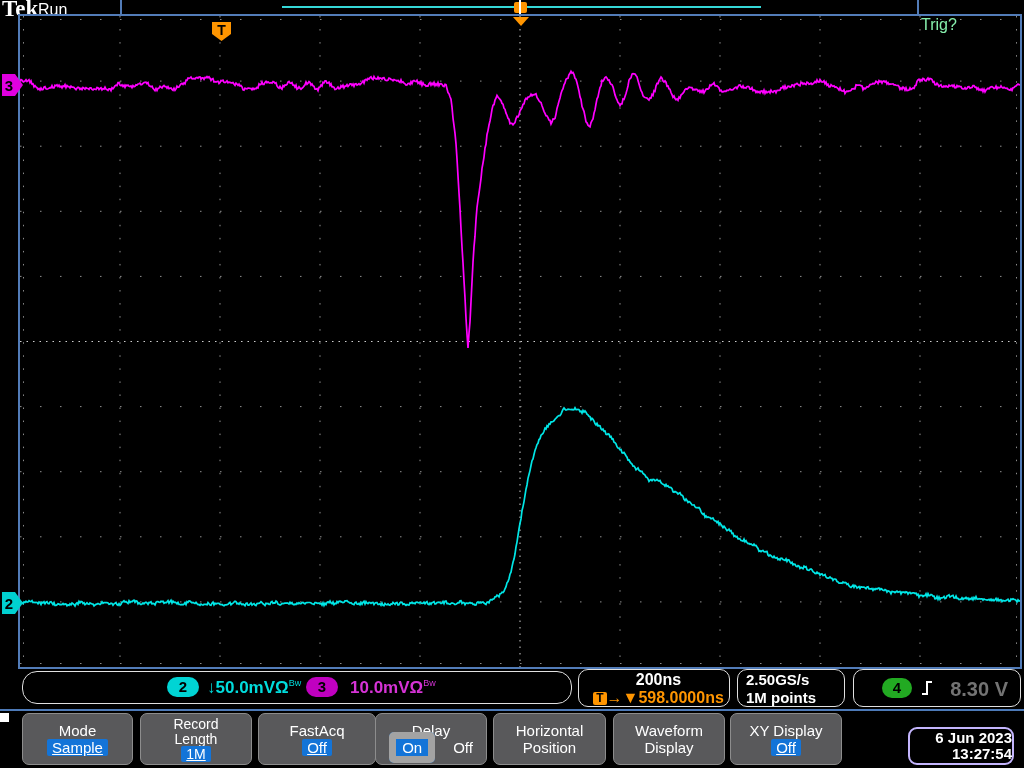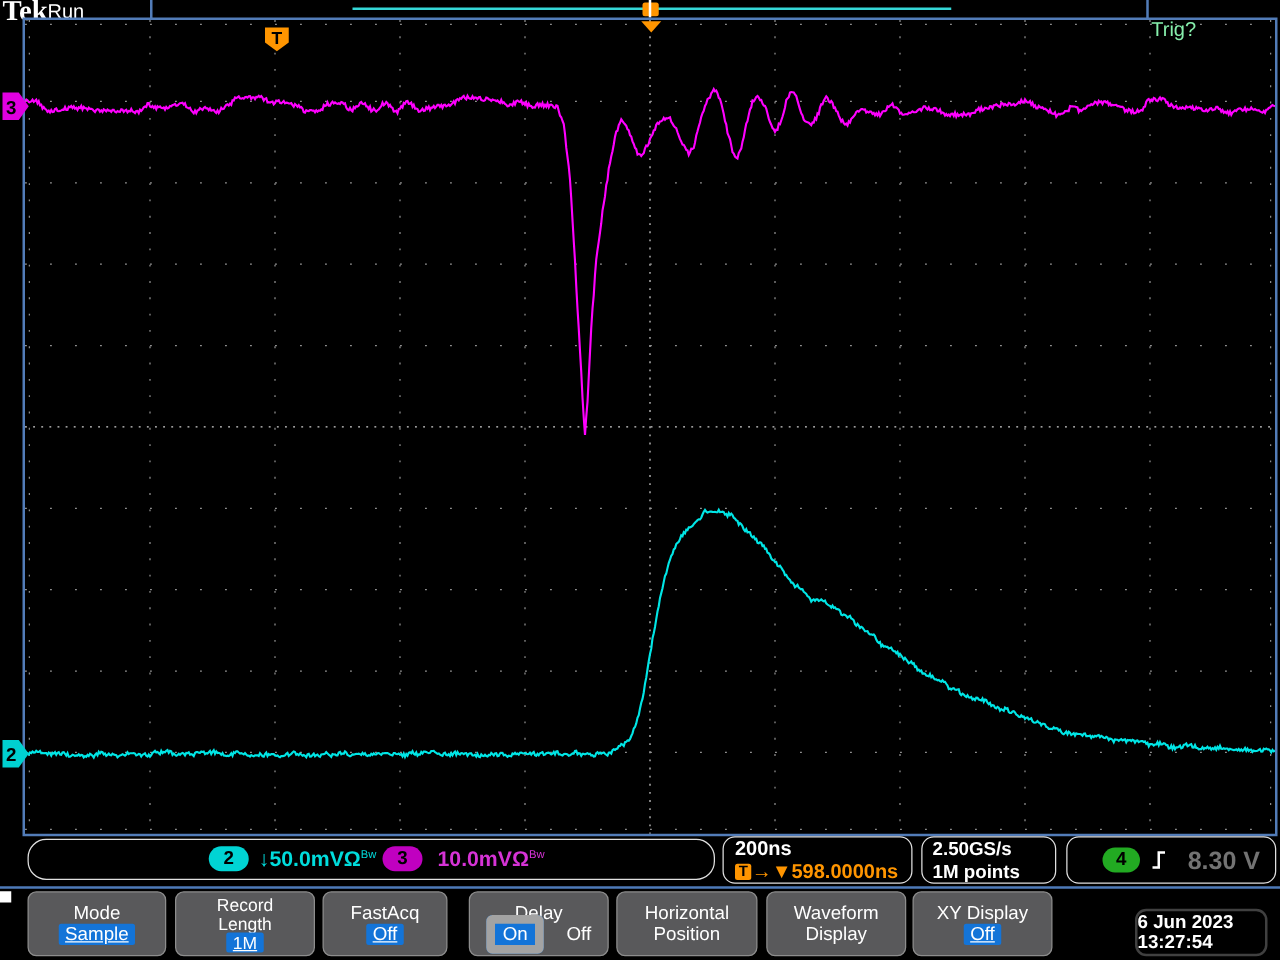--- a/index.html
+++ b/index.html
@@ -17,38 +17,38 @@
   
   .sbox{background:#000;border:1px solid #e0e0e0;box-sizing:border-box;}
   .chbox{left:22px;top:671px;width:550px;height:33px;border-radius:15px;}
   .hbox{left:578px;top:669px;width:152px;height:38px;border-radius:10px;padding:1px 0 0 9px;}
   .abox{left:737px;top:669px;width:108px;height:38px;border-radius:10px;padding:1px 0 0 8px;}
   .tbox{left:853px;top:669px;width:168px;height:38px;border-radius:10px;}
   .oval{position:absolute;width:32px;height:20px;border-radius:11px;color:#000;
         font-weight:bold;font-size:15px;text-align:center;line-height:20px;}
   .rd{position:absolute;top:6px;font-weight:bold;font-size:17px;white-space:nowrap;}
   .rd sup{font-size:9px;font-weight:normal;}
-  .hline{font-weight:bold;font-size:16px;line-height:18px;color:#fff;white-space:nowrap;}
+  .hline{font-weight:bold;font-size:16px;line-height:18px;color:#fff;white-space:nowrap;text-align:center;}
   .orange{color:#ff9500;}
   .tsq{display:inline-block;background:#ff9500;color:#000;font-size:12px;font-weight:bold;
        line-height:13px;padding:0 3px;border-radius:2px;vertical-align:1px;}
   .aline{font-weight:bold;font-size:15px;line-height:18px;color:#fff;}
   .lvl{position:absolute;right:12px;top:8px;font-weight:bold;font-size:20px;color:#737373;}
   
   .sep{left:0;top:709px;width:1024px;height:2px;background:#4d7ab8;}
   .corner-sq{left:0;top:713px;width:9px;height:9px;background:#fff;}
   .menu-btn{position:absolute;top:713px;height:52px;background:#59595b;border:1px solid #8d8d8d;
             border-radius:7px;box-sizing:border-box;display:flex;flex-direction:column;
             align-items:center;justify-content:center;font-size:15px;line-height:17px;
             text-align:center;color:#fff;cursor:pointer;}
   .menu-btn.tight{font-size:14px;line-height:15px;}
   .hl{background:#1374d8;color:#fff;padding:0 5px;border-radius:2px;text-decoration:underline;}
   .onbox{background:#1374d8;border:7px solid #a3a3a3;border-radius:5px;padding:0 6px;margin-right:18px;}
-  .dtbox{left:908px;top:727px;width:106px;height:38px;border:2px solid #404040;border-radius:9px;
-         box-sizing:border-box;text-align:left;font-weight:bold;font-size:15px;line-height:16px;padding-top:1px;}
+  .dtbox{left:908px;top:727px;width:106px;height:38px;border:2px solid #c4b5fd;border-radius:9px;
+         box-sizing:border-box;text-align:right;font-weight:bold;font-size:15px;line-height:16px;padding-top:1px;}
   svg text{font-family:"Liberation Sans",sans-serif;}
 </style>
 </head>
 <body>
 
 <div class="abs tek-logo">Tek</div>
 <div class="abs run-status">Run</div>
 <div class="abs bar-edge" style="left:120px"></div>
 <div class="abs bar-edge" style="left:917px"></div>
 <div class="abs bar-wave"></div>
@@ -135,21 +135,21 @@
 <div class="abs corner-sq"></div>
 
 <div class="menu-btn" style="left:22px;width:111px">
   <div>Mode</div>
   <div><span class="hl">Sample</span></div>
 </div>
 <div class="menu-btn tight" style="left:140px;width:112px">
   <div style="width:78px">Record Length</div>
   <div><span class="hl">1M</span></div>
 </div>
-<div class="menu-btn" style="left:258px;width:100px">
+<div class="menu-btn" style="left:258px;width:118px">
   <div>FastAcq</div>
   <div><span class="hl">Off</span></div>
 </div>
 <div class="menu-btn" style="left:375px;width:112px">
   <div>Delay</div>
   <div><span class="onbox">On</span><span>Off</span></div>
 </div>
 <div class="menu-btn" style="left:493px;width:113px">
   <div style="width:90px">Horizontal Position</div>
 </div>

